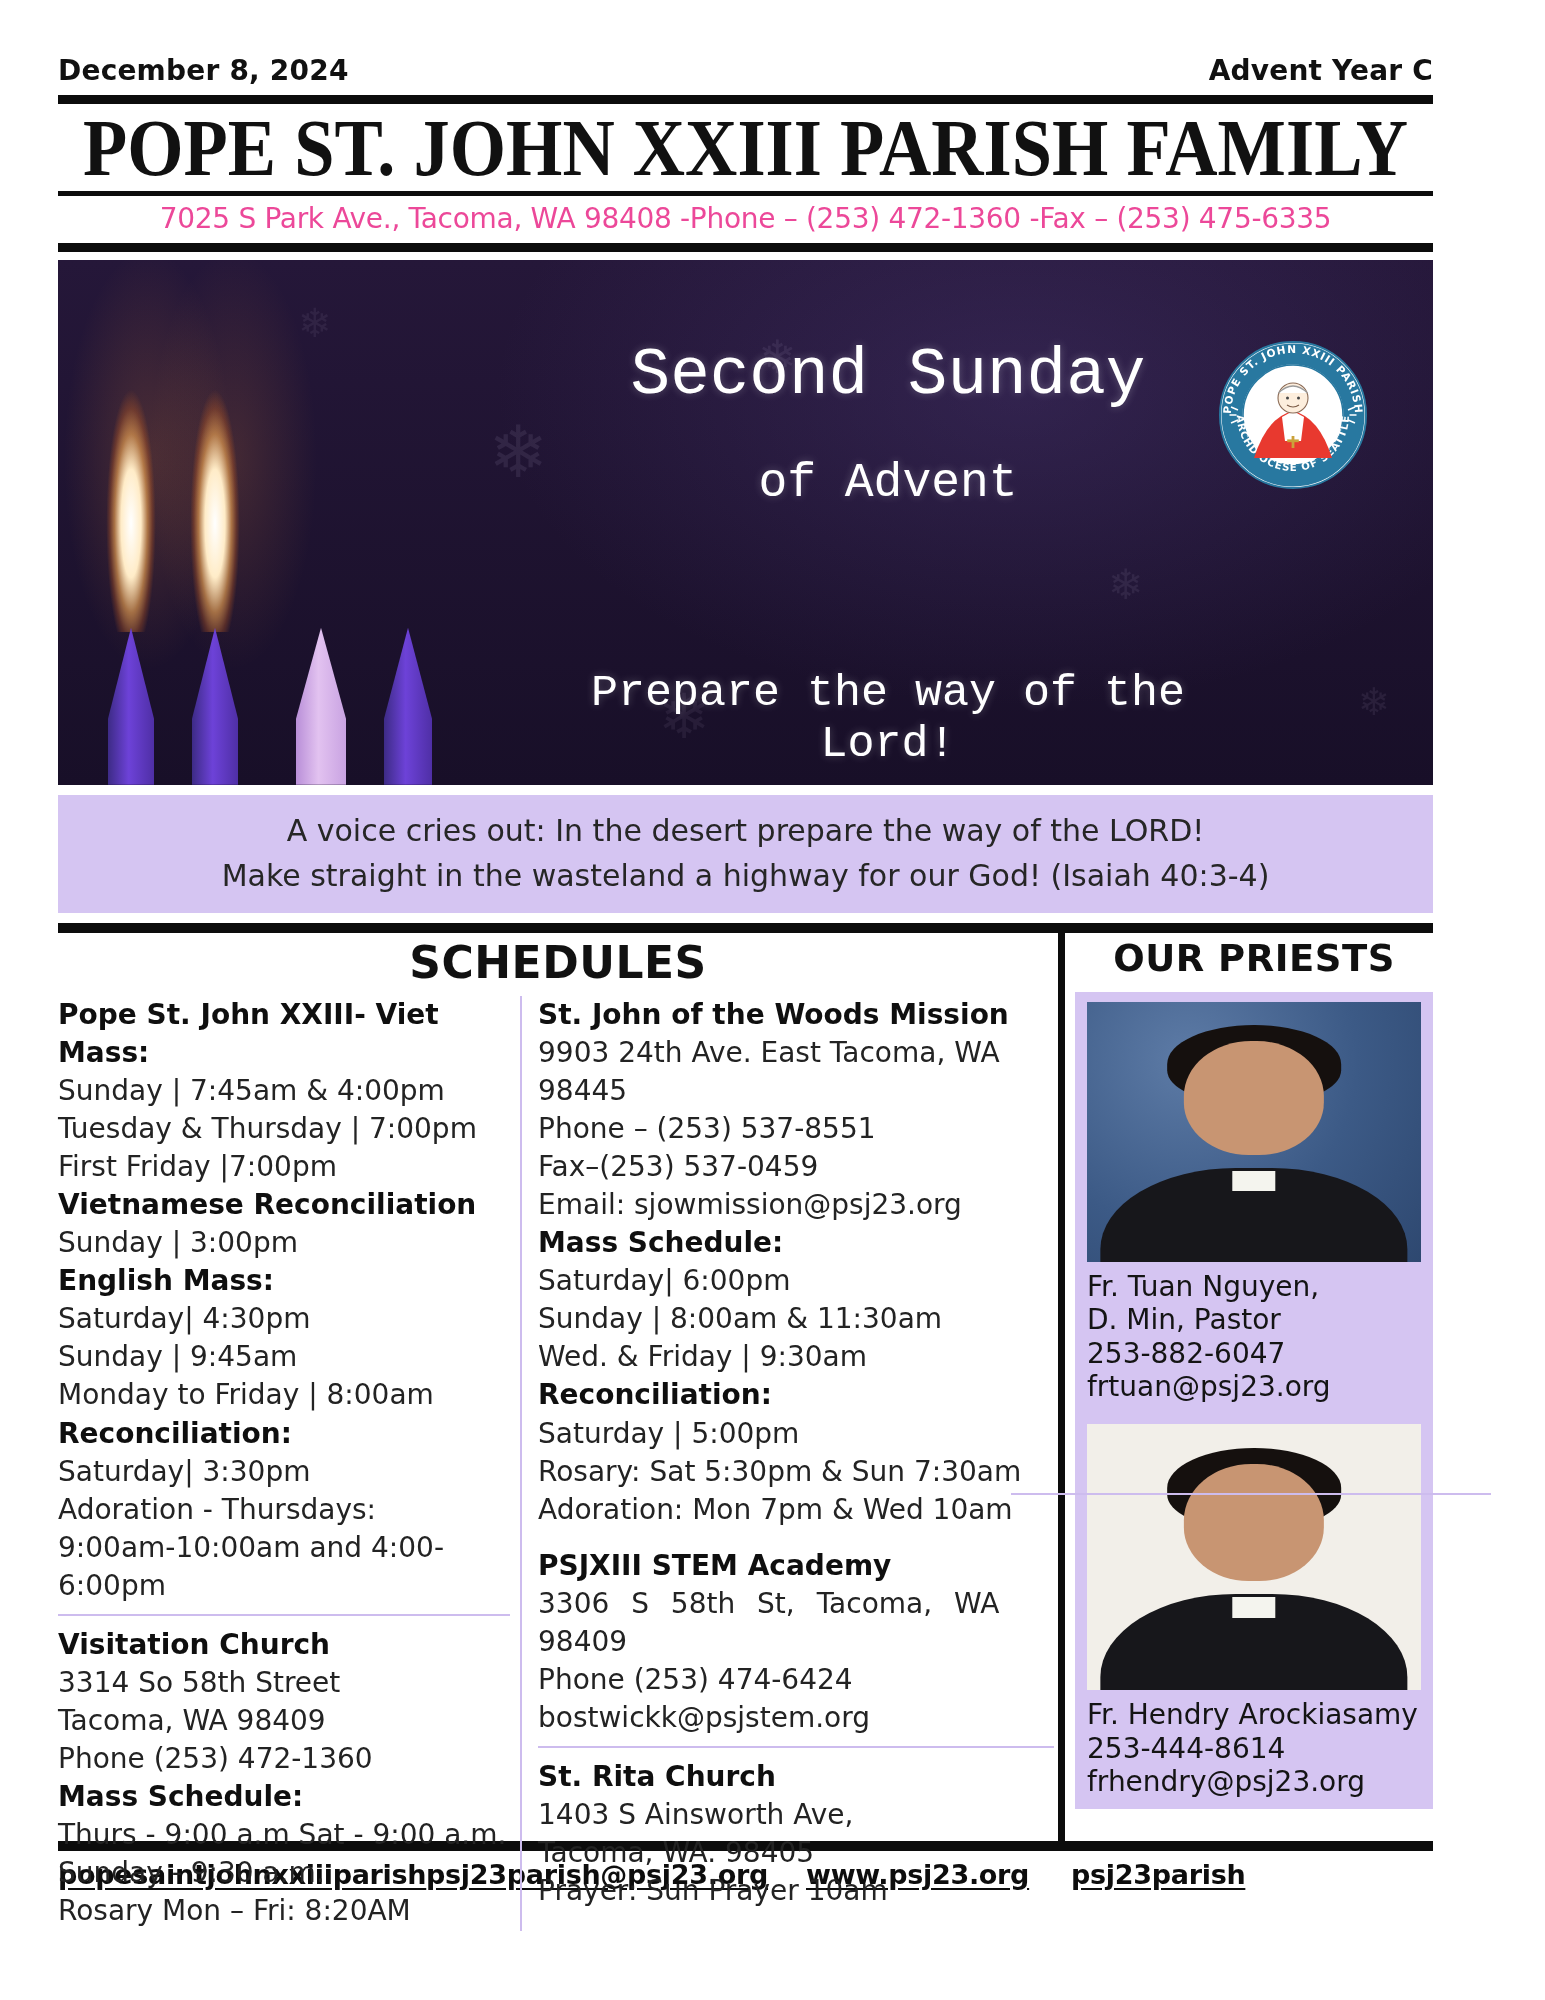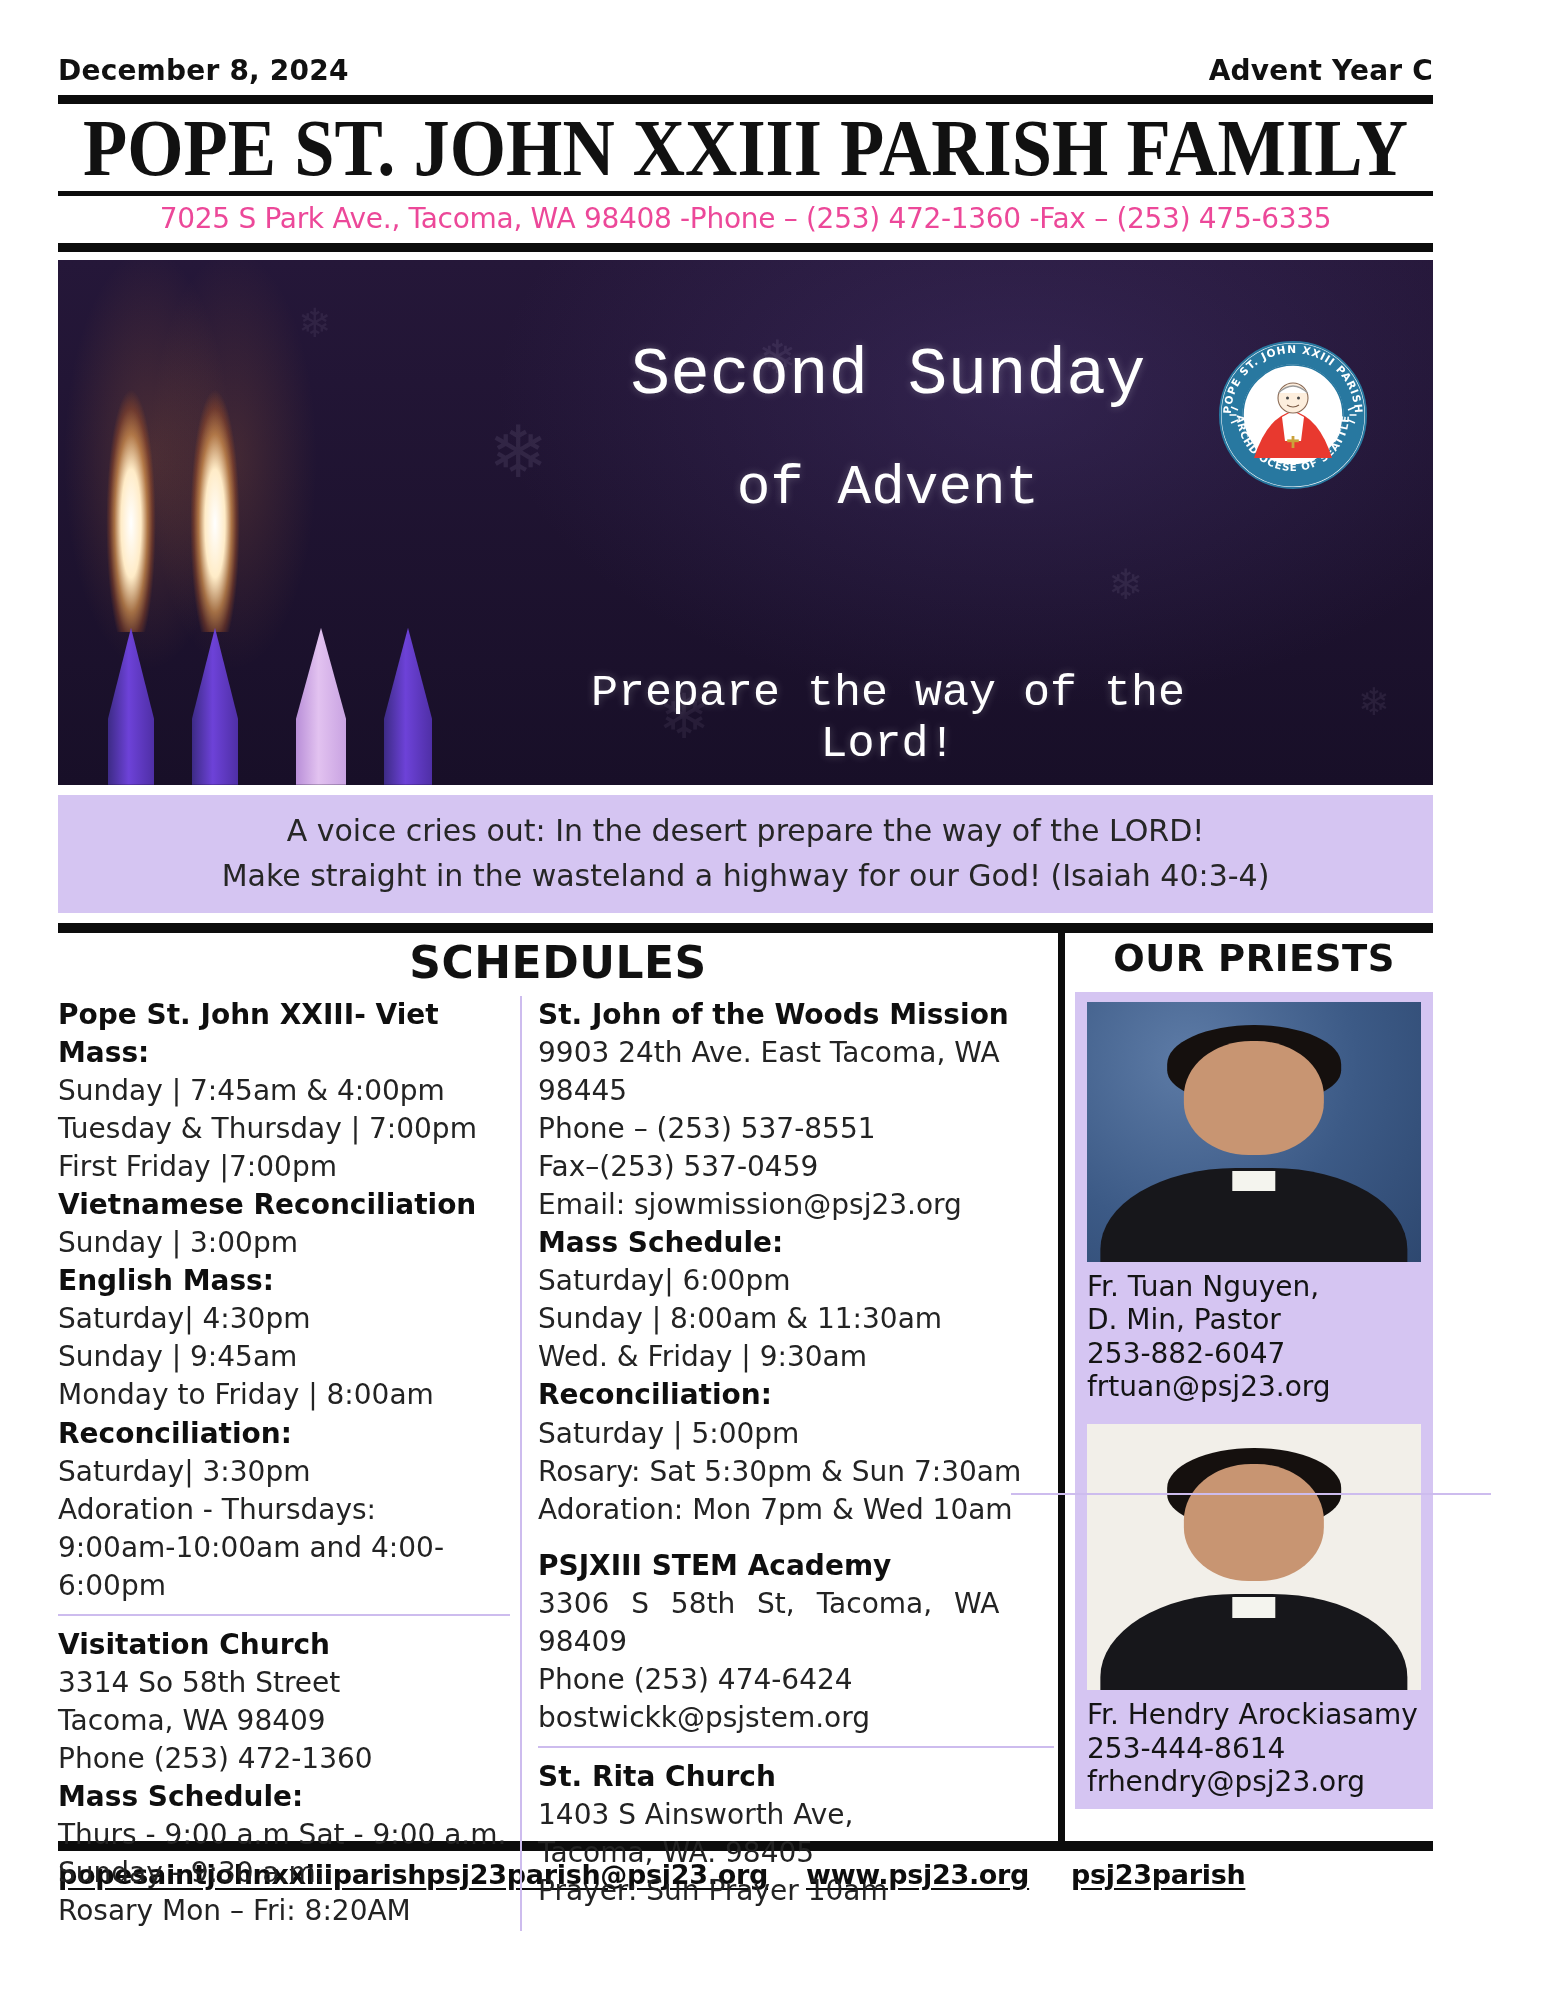--- a/index.html
+++ b/index.html
@@ -34,21 +34,21 @@
   .candle{position:absolute;bottom:0;height:157px;
     clip-path:polygon(50% 0%,100% 58%,100% 100%,0% 100%,0% 58%);
     background:linear-gradient(90deg,#3d2b86,var(--candle_purple) 45%,#4f2fa6)}
   .c1{left:50px;width:46px}.c2{left:134px;width:46px}
   .c3{left:238px;width:50px;background:linear-gradient(90deg,#b98fd8,var(--candle_pink) 45%,#c9a3e2)}
   .c4{left:326px;width:48px}
   .snow{position:absolute;color:#c6bade;pointer-events:none}
   .banner-text{position:absolute;left:520px;width:620px;text-align:center;color:#fff;
     font-family:Liberation Mono, monospace;text-shadow:0 0 8px rgba(255,255,255,.25)}
   .bt1{top:78px;font-size:66px}
-  .bt2{top:196px;font-size:56px}
+  .bt2{top:196px;font-size:48px}
   .bt3{top:408px;font-size:45px}
   .logo{position:absolute;left:1160px;top:80px;width:150px;height:150px}
   
   .quote{margin-top:10px;background:var(--lavender);padding:13px 20px 15px;text-align:center;
     font-size:30px;line-height:1.5;color:#262626}
   
   .main{display:flex;height:908px;position:relative;margin-top:0}
   .left-wrap{width:1007px;border-right:7px solid #0c0c0c;display:flex;flex-direction:column;padding-top:4px}
   h2.sched{font-size:44px;font-weight:bold;text-align:center;letter-spacing:.5px;margin:0 0 8px}
   .cols{display:flex;flex:1}

